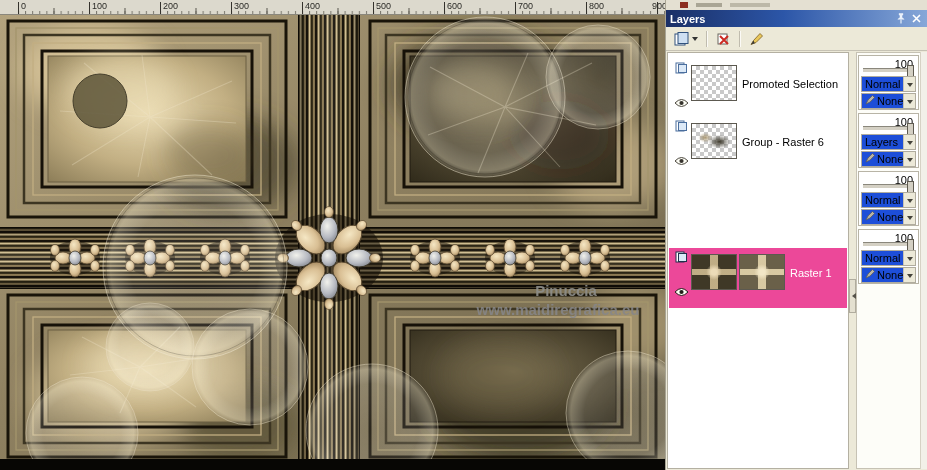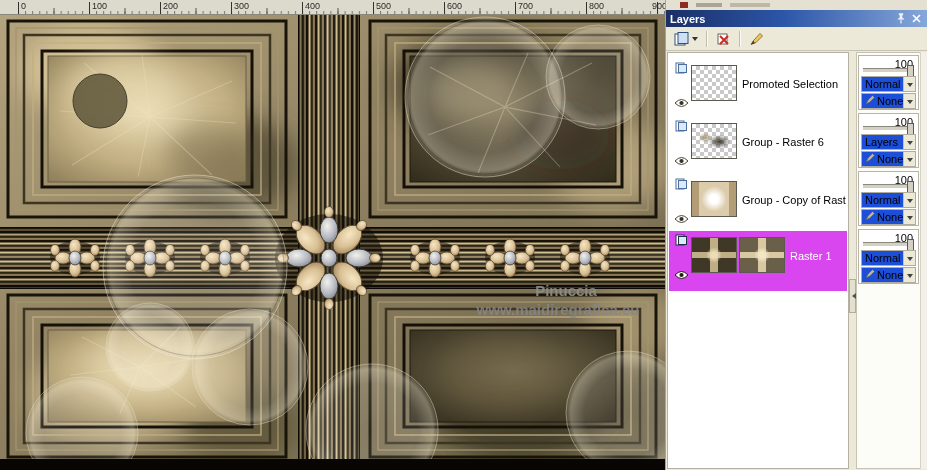--- a/index.html
+++ b/index.html
@@ -35,21 +35,21 @@
   .tbtn{display:flex;align-items:center;gap:1px;background:transparent;border:1px solid transparent;
         padding:2px 3px;cursor:pointer;}
   .tsep{width:0;height:16px;border-left:1px solid #c0bcae;border-right:1px solid #fbfaf6;margin:0 4px;}
   .ddarrow{width:0;height:0;border:3px solid transparent;border-top:4px solid #333;margin-top:4px;margin-left:2px;}
 
   .pbody{position:absolute;top:50px;left:0;right:0;bottom:0;border-top:1px solid #c6c2b4;}
   .layer-list{position:absolute;left:1px;top:1px;width:182px;bottom:1px;background:#fff;
               border:1px solid #b4b0a2;box-sizing:border-box;overflow:hidden;}
   .layer-row{position:absolute;left:1px;right:1px;height:56px;display:flex;align-items:flex-start;
              padding:2px 0 0 2px;box-sizing:border-box;}
-  .layer-row.selected{background:#d946ef;}
+  .layer-row.selected{background:#ec4899;margin-top:17px;}
   .gutter{width:20px;height:48px;display:flex;flex-direction:column;justify-content:space-between;
           align-items:center;flex:none;padding-top:1px;}
   .thumb{width:46px;height:36px;border:1px solid #5c5950;margin-top:4px;flex:none;display:block;
          box-sizing:border-box;}
   .lname{font-size:11px;margin-left:5px;margin-top:17px;white-space:nowrap;overflow:hidden;}
   .selected .lname{color:#fff;}
 
   .t1{background-image:
         linear-gradient(45deg,#c9c9c9 25%,transparent 25%,transparent 75%,#c9c9c9 75%),
         linear-gradient(45deg,#c9c9c9 25%,#ffffff 25%,#ffffff 75%,#c9c9c9 75%);
@@ -418,38 +418,20 @@
               <svg width="15" height="10" viewBox="0 0 15 10">
                   <path d="M1 5 Q7.5 -2 14 5 Q7.5 12 1 5 Z" fill="#fcfcf4" stroke="#4b473e"></path>
                   <circle cx="7.5" cy="5" r="2.1" fill="#35322c"></circle>
                 </svg>
             </span>
           </span>
           <span class="thumb t2"></span>
           <span class="lname">Group - Raster 6</span>
         </div>
 
-        <div class="layer-row" style="top:122px">
-          <span class="gutter">
-            <span class="ticon">
-              <svg width="13" height="12" viewBox="0 0 13 12">
-                  <rect x="1" y="1" width="8" height="10" fill="#ffffff" stroke="#4a6e9e"></rect>
-                  <rect x="3.5" y="2.5" width="8" height="8" fill="#dce9f7" stroke="#4a6e9e"></rect>
-                </svg>
-            </span>
-            <span class="eye">
-              <svg width="15" height="10" viewBox="0 0 15 10">
-                  <path d="M1 5 Q7.5 -2 14 5 Q7.5 12 1 5 Z" fill="#fcfcf4" stroke="#4b473e"></path>
-                  <circle cx="7.5" cy="5" r="2.1" fill="#35322c"></circle>
-                </svg>
-            </span>
-          </span>
-          <span class="thumb t3"></span>
-          <span class="lname">Group - Copy of Rast</span>
-        </div>
 
         <div class="layer-row selected" style="top:178px;height:60px">
           <span class="gutter">
             <span class="ticon">
               <svg width="13" height="12" viewBox="0 0 13 12">
                   <rect x="1" y="1" width="8" height="10" fill="#ffffff" stroke="#20314c"></rect>
                   <rect x="3.5" y="2.5" width="8" height="8" fill="#dce9f7" stroke="#20314c"></rect>
                 </svg>
             </span>
             <span class="eye">

